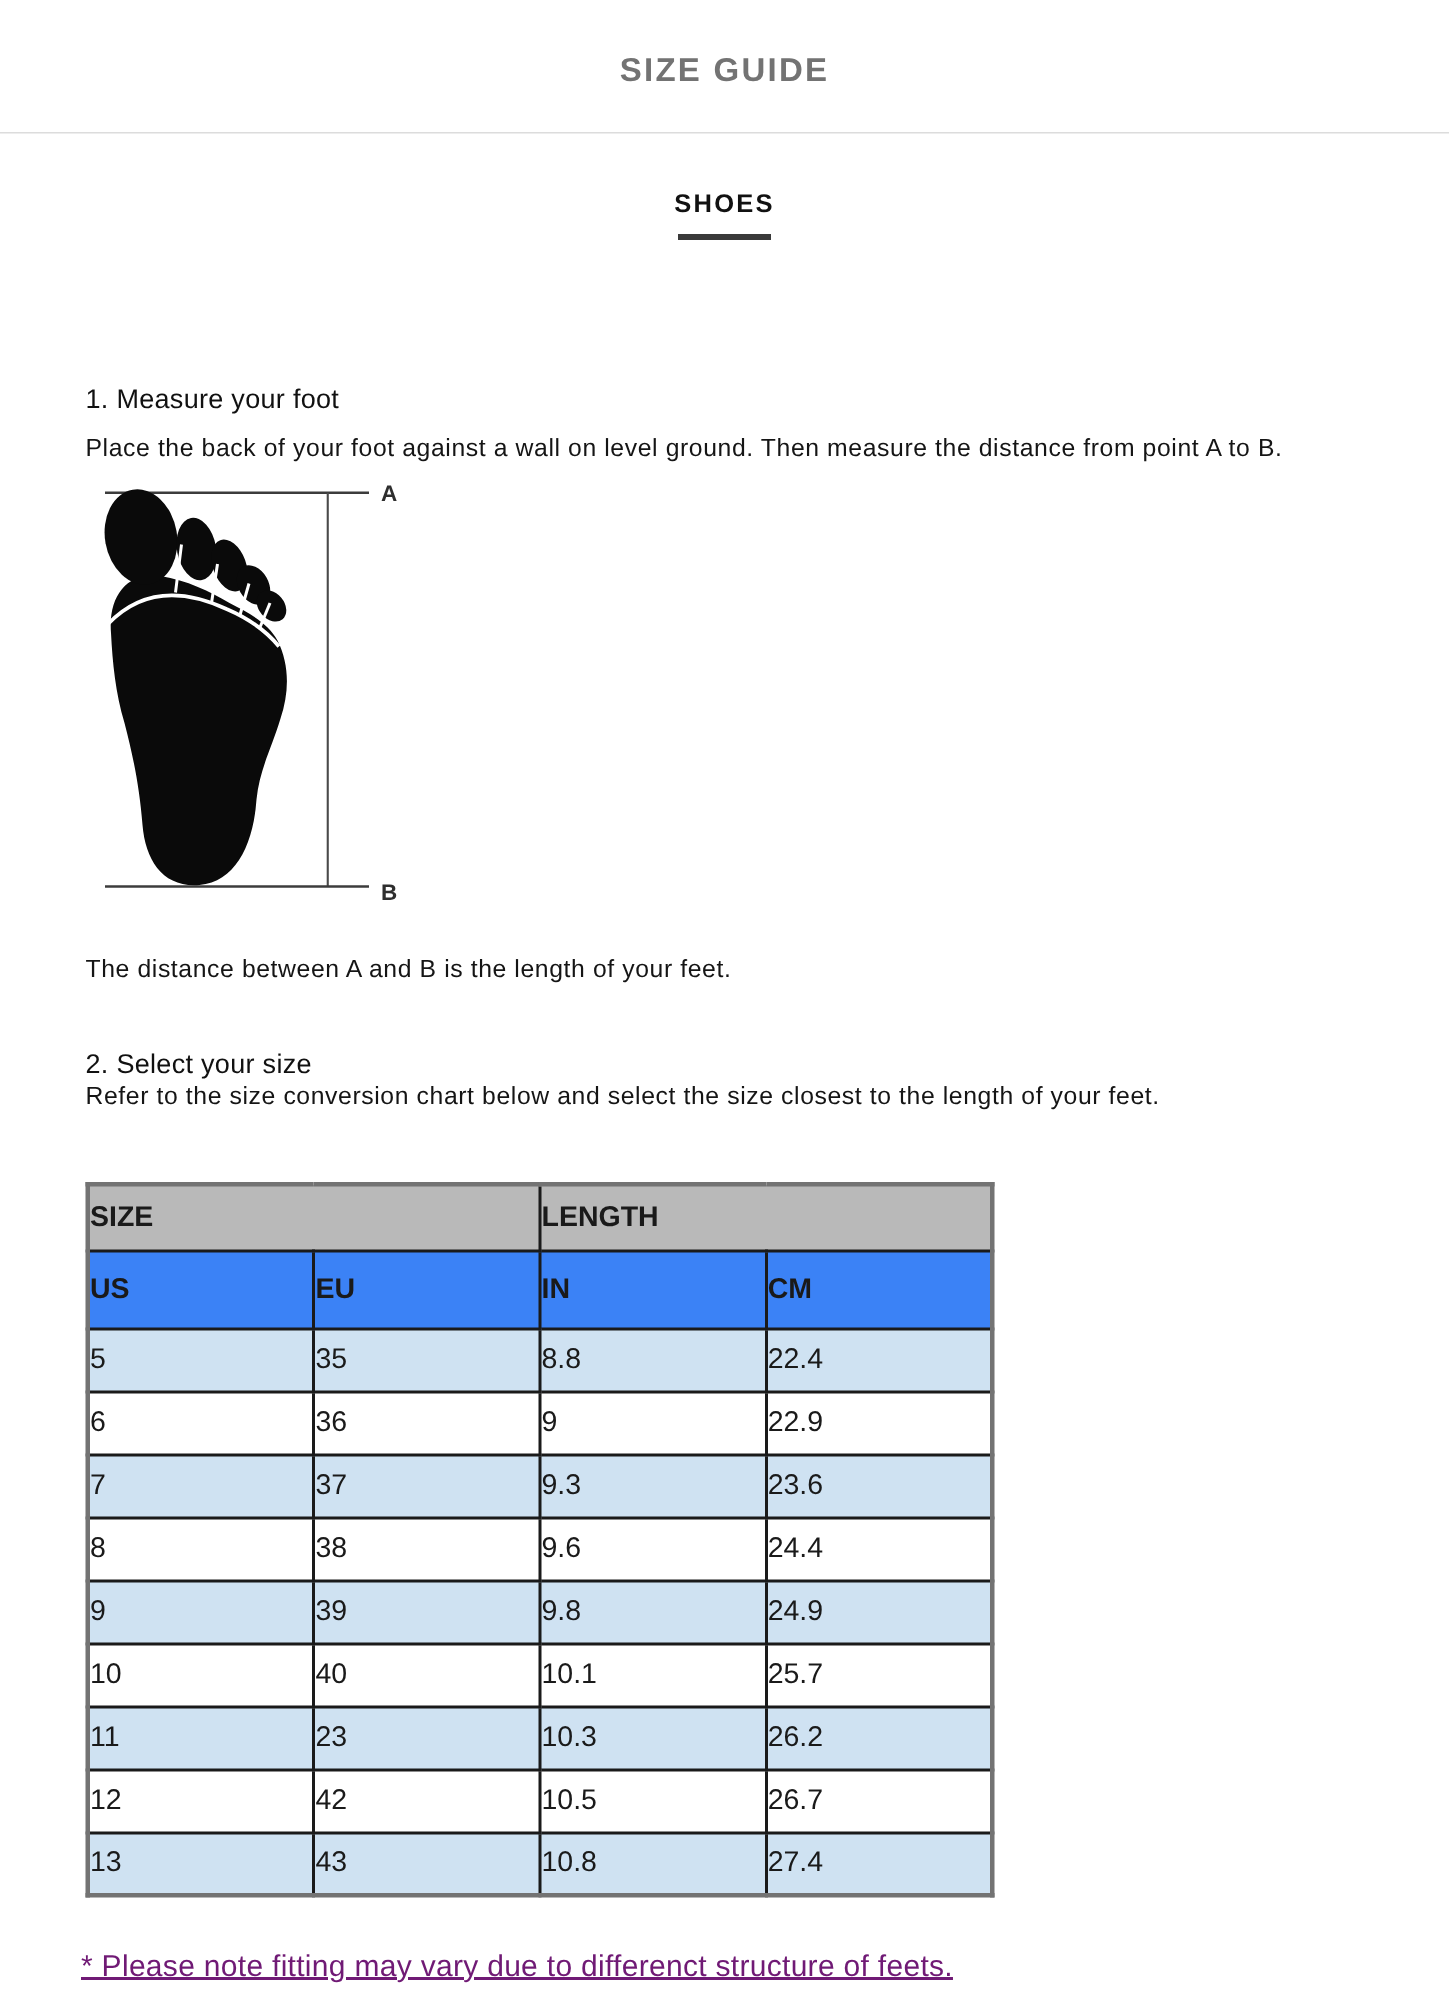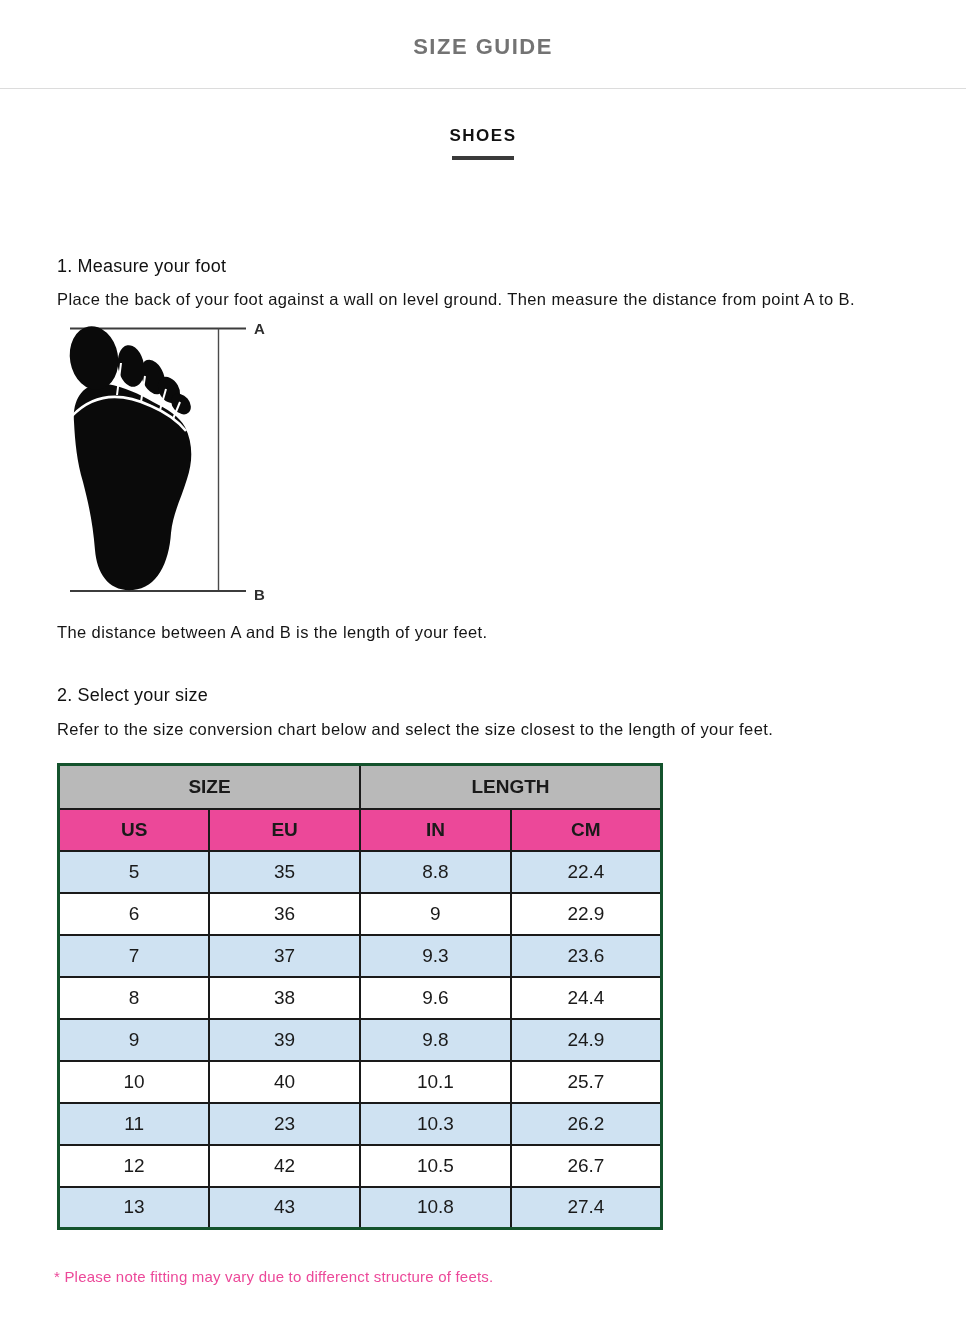--- a/index.html
+++ b/index.html
@@ -48,61 +48,62 @@
   .sec1-heading { margin-top: 95px; }
   .sec2-heading { margin-top: 41px; }
 
   .body-text {
     margin: 0; padding: 0;
     font-size: 16.5px; line-height: 21px;
     letter-spacing: 0.4px;
     color: #151515;
   }
   .body1 { margin-top: 11px; }
-  .caption { margin-top: 18px; }
-  .body2 { margin-top: 12px; }
+  .caption { margin-top: 32px; }
+  .body2 { }
 
   .foot-svg { display: block; margin-top: 9px; }
 
   .size-table {
-    margin-top: 23px;
+    margin-top: 46px;
     border-collapse: collapse;
     table-layout: fixed;
     width: 606px;
-    text-align: center;
-    border: 3px solid #14532d;
+    text-align: left;
+    border: 3px solid #737373;
   }
   .size-table th, .size-table td {
     border: 2px solid #1a1a1a;
     padding: 0;
     font-size: 19px;
     color: #1a1a1a;
   }
   .size-table th.group-th {
     height: 44px;
     background: #b9b9b9;
     font-weight: 700;
   }
   .size-table th.col-th {
-    height: 42px;
-    background: #ec4899;
+    height: 52px;
+    background: #3b82f6;
     font-weight: 700;
   }
   .size-table td {
     height: 42px;
     background: #ffffff;
     font-weight: 400;
   }
   .size-table tr.alt td { background: #cfe2f2; }
 
   .footnote {
     margin: 36px 0 0 -3px;
-    font-size: 15px; line-height: 21px;
+    font-size: 20px; line-height: 21px;
     letter-spacing: 0.2px;
-    color: #ec4899;
+    color: #701a75;
+    text-decoration: underline;
   }
 </style>
 </head>
 <body>
 
 <div class="page">
 
   <h1 class="page-title">SIZE GUIDE</h1>
 
   <hr class="divider">

